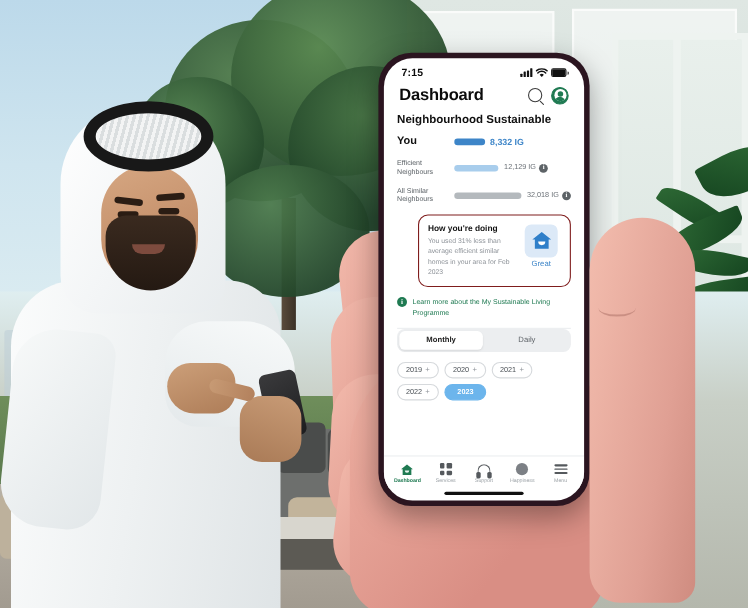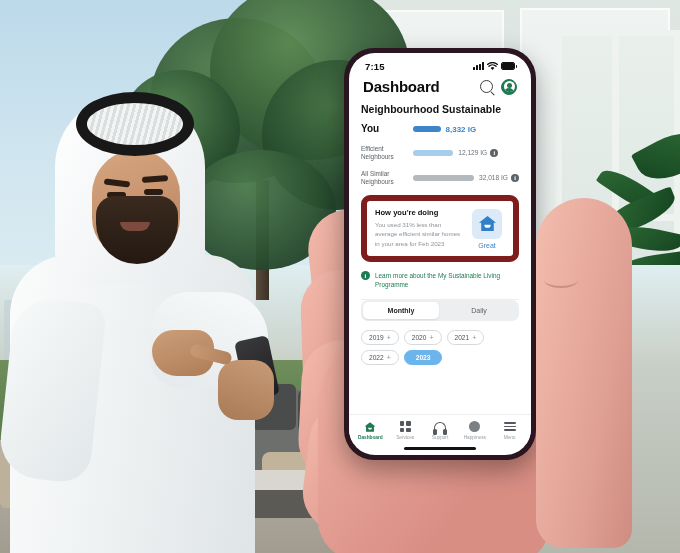--- a/index.html
+++ b/index.html
@@ -317,23 +317,24 @@
   .cmp-val.you { font-size: 8px; color: #3d85c8; font-weight: bold; }
   .info-ic {
     width: 8px; height: 8px; border-radius: 50%; background: #5d6367;
     color: #fff; font-size: 6px; font-weight: bold;
     display: inline-flex; align-items: center; justify-content: center;
     margin-left: 3px; font-family: "Liberation Serif", serif; flex: none;
   }
 
   
   .doing-card {
-    border: 6px solid #7f1d1d; border-radius: 9px;
+    border: 1px solid #7f1d1d; border-radius: 9px;
     padding: 7px 8px; display: flex; align-items: flex-start; gap: 6px;
     margin-top: 4px;
+    margin-left: 19px;
   }
   .doing-text { flex: 1; }
   .doing-title { font-size: 7.6px; font-weight: bold; color: #111; margin-bottom: 3px; }
   .doing-body { font-size: 6.2px; color: #8d9298; line-height: 1.55; }
   .badge-wrap { width: 36px; text-align: center; flex: none; padding-top: 1px; }
   .badge-box {
     width: 30px; height: 30px; margin: 0 auto; border-radius: 6px;
     background: #dce9f7; display: flex; align-items: center; justify-content: center;
   }
   .badge-label { font-size: 7px; color: #3d85c8; margin-top: 3px; }

